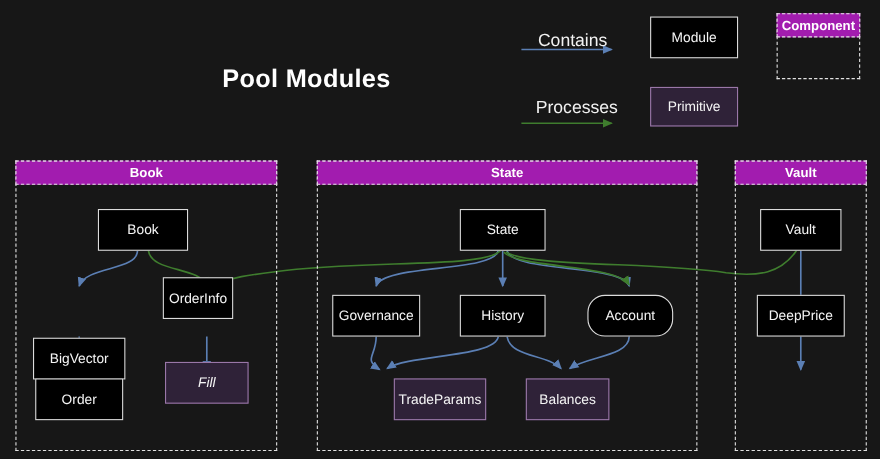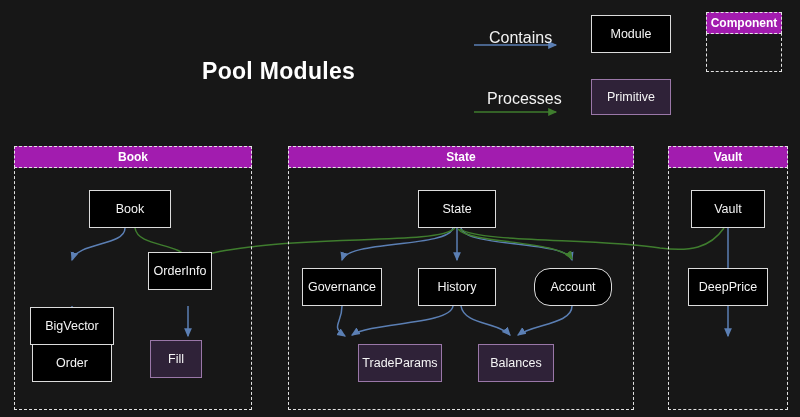--- a/index.html
+++ b/index.html
@@ -119,21 +119,21 @@
   </div>
   <div class="node module" style="left:30px;top:268px;width:84px;height:38px;margin-top:39px;">
     <span>BigVector</span>
   </div>
   <div class="node module" style="left:148px;top:252px;width:64px;height:38px;">
     <span>OrderInfo</span>
   </div>
   <div class="node module" style="left:32px;top:344px;width:80px;height:38px;">
     <span>Order</span>
   </div>
-  <div class="node primitive" style="left:150px;top:340px;width:52px;height:38px;">
+  <div class="node primitive" style="left:150px;top:329px;width:76px;height:38px;font-style:italic;">
     <span>Fill</span>
   </div>
 
   <div class="node module" style="left:418px;top:190px;width:78px;height:38px;">
     <span>State</span>
   </div>
   <div class="node module" style="left:302px;top:268px;width:80px;height:38px;">
     <span>Governance</span>
   </div>
   <div class="node module" style="left:418px;top:268px;width:78px;height:38px;">

